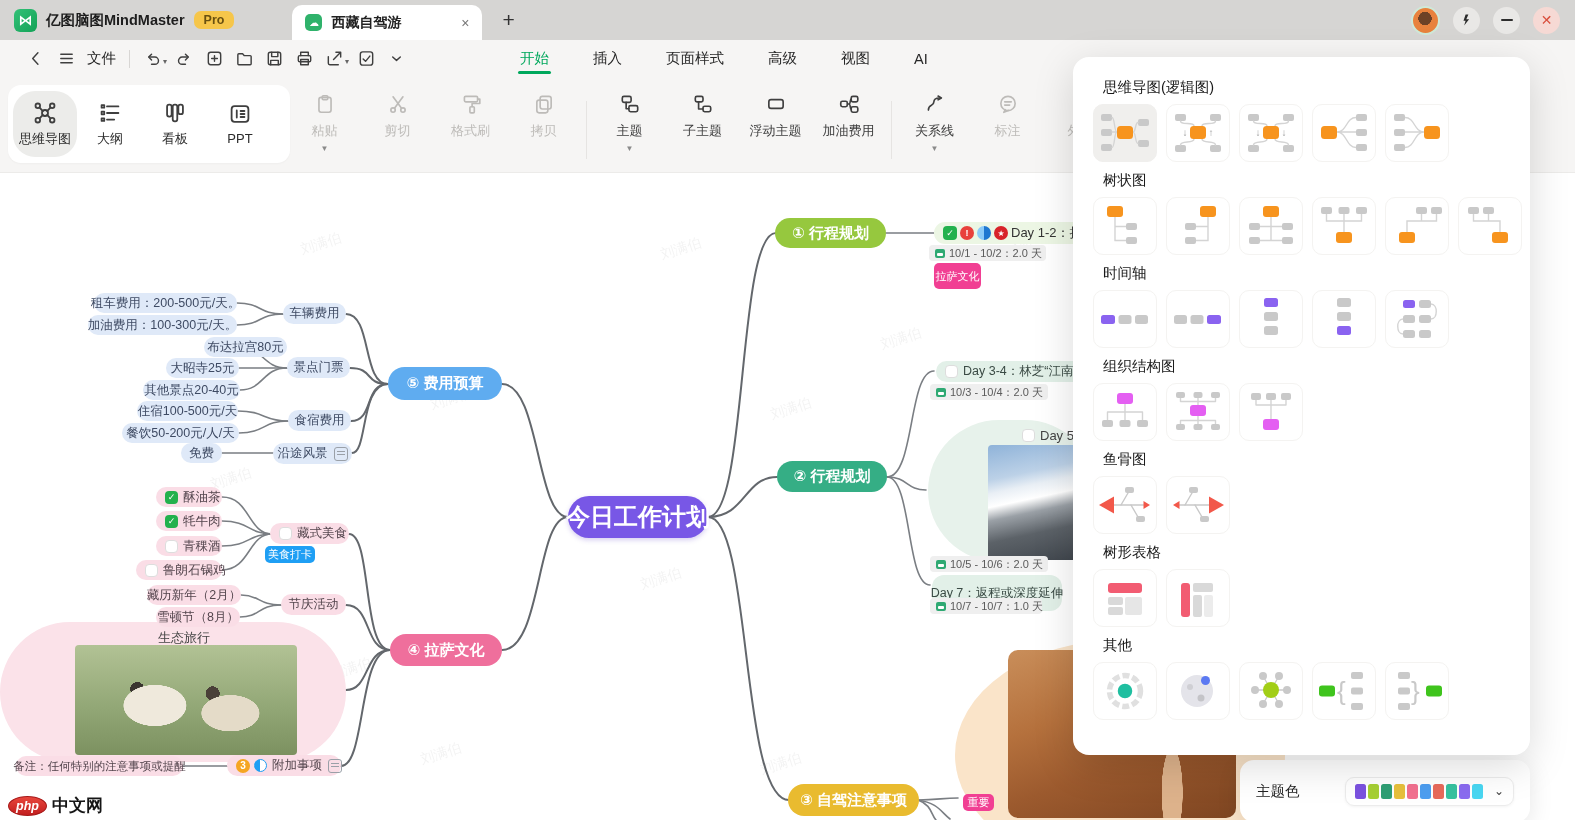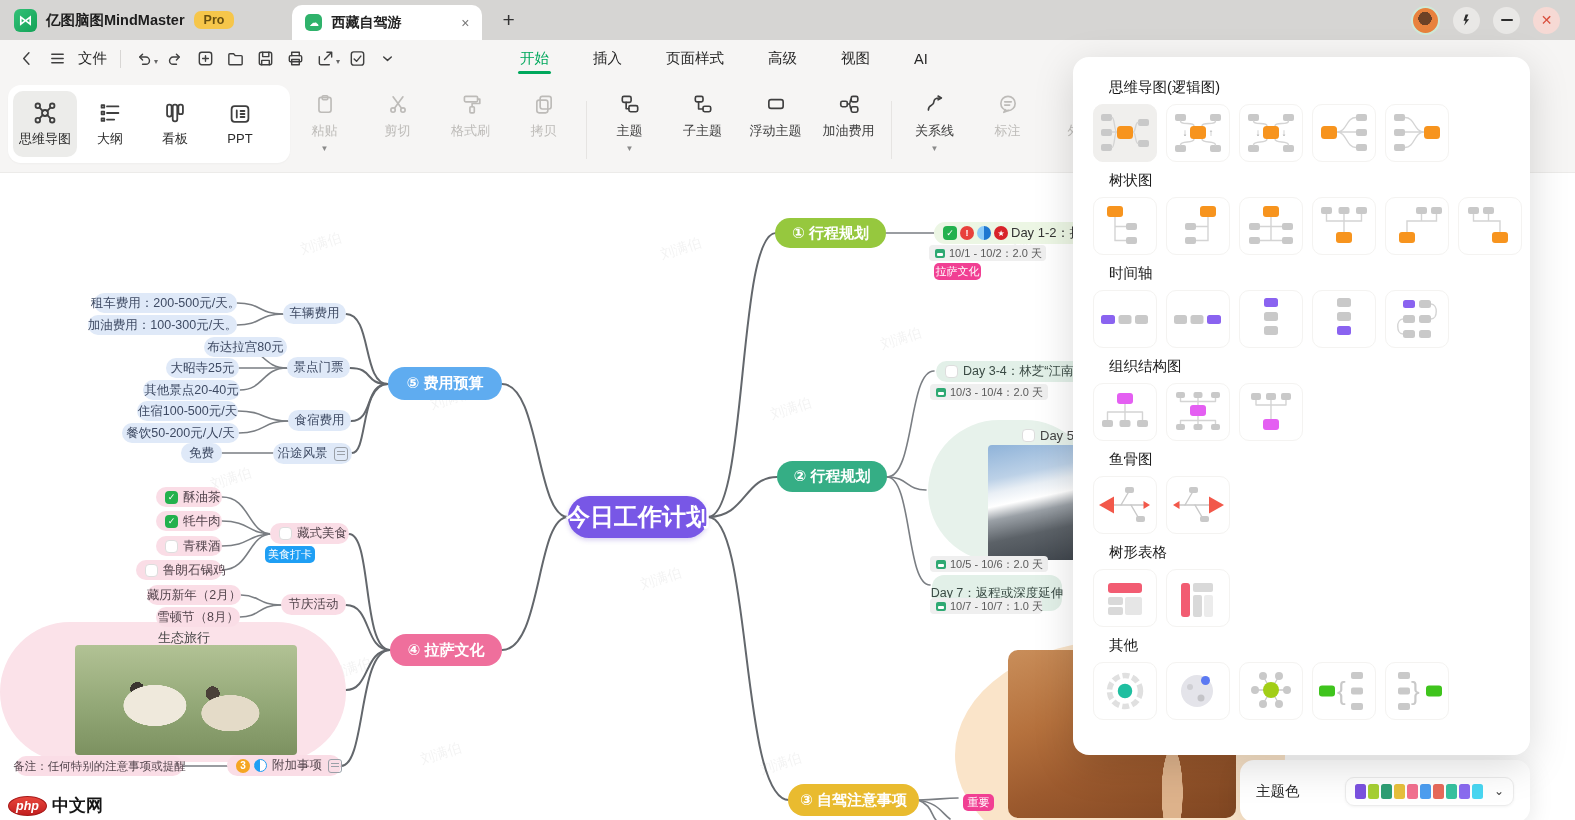--- a/index.html
+++ b/index.html
@@ -21,36 +21,36 @@
 .tab-add{font-size:21px;color:#333;margin-left:20px;cursor:pointer;font-weight:300}
 .tb-right{margin-left:auto;display:flex;align-items:center;gap:13px;padding-right:15px}
 .avatar{width:25px;height:25px;border-radius:50%;border:2px solid #cfe9d8;
   background:radial-gradient(circle at 48% 42%, #6d4226 0 34%, #E8823C 35% 100%)}
 .circle-btn{width:27px;height:27px;border-radius:50%;background:#E9E8E6;display:flex;align-items:center;
   justify-content:center;color:#222;cursor:pointer}
 .circle-btn.close{background:#F6D9D4;color:#D94F3D;font-weight:bold;font-size:14px}
 .minus-g{width:12px;height:2.4px;background:#2d2d2d;border-radius:2px}
 
 .quickbar{position:absolute;left:0;top:40px;right:0;height:37px;background:#F6F5F4;z-index:9;
-  display:flex;align-items:center;padding:0 12px}
+  display:flex;align-items:center;padding:0 21px}
 .qb-ic{width:26px;height:24px;display:flex;align-items:center;justify-content:center;margin:0 2px;cursor:pointer}
 .qb-file{font-size:14.5px;color:#1f1f1f;margin:0 6px;cursor:pointer}
 .qb-sep{width:1px;height:18px;background:#d8d6d4;margin:0 7px}
 .qb-caret{font-size:8px;color:#666;margin:6px 2px 0 -4px}
 .menu-tabs{position:absolute;left:518px;top:40px;height:37px;display:flex;gap:40px;align-items:center;z-index:9}
 .mtab{font-size:14.5px;color:#272727;cursor:pointer;position:relative;padding:6px 2px}
 .mtab.active{color:#00A85C;font-weight:400}
 .mtab.active::after{content:"";position:absolute;left:0;right:0;bottom:0;height:3px;border-radius:2px;background:#00A85C}
 .topright-actions{position:absolute;left:1253px;top:40px;height:37px;display:flex;gap:32px;align-items:center;z-index:5;color:#4a4a4a}
 .tr-item{display:flex;gap:5px;align-items:center;font-size:13.5px}
 
 .ribbon{position:absolute;left:0;top:77px;right:0;height:95px;background:#F6F5F4;z-index:8;border-bottom:1px solid #ECEBE9}
 .view-card{position:absolute;left:8px;top:8px;width:272px;height:78px;background:#fff;border-radius:13px;
   display:flex;align-items:center;padding:0 5px;gap:1px;box-shadow:0 1px 2px rgba(0,0,0,.03)}
-.view-item{width:64px;height:66px;border-radius:10px;display:flex;flex-direction:column;align-items:center;
+.view-item{width:64px;height:66px;border-radius:22px;display:flex;flex-direction:column;align-items:center;
   justify-content:center;gap:5px;font-size:13px;color:#2b2b2b;cursor:pointer}
 .view-item.sel{background:#ECECEA}
 .ribbon-items{position:absolute;left:288px;top:8px;height:80px;display:flex;align-items:center}
 .rb-item{width:73px;height:78px;display:flex;flex-direction:column;align-items:center;padding-top:13px;
   gap:7px;font-size:13px;color:#3d3d3d;cursor:pointer}
 .rb-item.disabled{color:#BDBBB8}
 .rb-item.disabled svg path,.rb-item.disabled svg rect,.rb-item.disabled svg circle{stroke:#BDBBB8}
 .rb-caret{font-size:8px;color:#8a8a8a;line-height:4px}
 .rb-sep{width:1px;height:58px;background:#E6E4E2;margin:10px 6px 0}
 
@@ -100,21 +100,21 @@
   linear-gradient(180deg,#b2c295 0%,#93a877 55%,#7c9160 100%)}
 .img-mtn{background:
   linear-gradient(168deg,#8FB3D9 0%,#BCD1E7 26%,#E9EFF5 36%,#FFFFFF 46%,#9aa0a6 56%,#5c6268 72%,#3e444b 100%)}
 .img-desert{background:
   radial-gradient(ellipse 26px 110px at 72% 85%, #DDB28B 0 40%, rgba(0,0,0,0) 41%),
   linear-gradient(160deg,#C98E5A 0%,#B5713D 35%,#9C5A2E 62%,#7E4521 100%)}
 .desert-ellipse{position:absolute;z-index:2;background:#FAE4C9;border-radius:50%}
 
 .panel{position:absolute;left:1073px;top:57px;width:457px;height:698px;background:#fff;border-radius:16px;
   box-shadow:0 10px 40px rgba(0,0,0,.15);z-index:12;padding:12px 0 0 20px;box-sizing:border-box}
-.sec-title{font-size:14.5px;color:#191919;margin:9px 16px 7px}
+.sec-title{font-size:14.5px;color:#191919;margin:9px 10px 7px}
 .sec-row{display:flex;gap:9px;flex-wrap:wrap}
 .thumb{width:62px;height:56px;border-radius:10px;background:#fff;border:1px solid #F4F3F1;cursor:pointer;
   display:flex;align-items:center;justify-content:center}
 .thumb.sel{background:#F0EFED;border-color:#F0EFED}
 
 .themebar{position:absolute;left:1240px;top:760px;width:290px;height:62px;background:#fff;border-radius:14px;
   z-index:11;display:flex;align-items:center;padding:0 16px;box-sizing:border-box;box-shadow:0 6px 24px rgba(0,0,0,.10)}
 .theme-label{font-size:14.5px;color:#222}
 .swatch-box{margin-left:auto;border:1px solid #ECECEC;border-radius:9px;padding:6px 9px;display:flex;gap:2px;
   align-items:center;box-shadow:0 1px 3px rgba(0,0,0,.05);cursor:pointer}
@@ -476,21 +476,21 @@
         <span class="note-ic"></span>
       </div>
       <div class="node pill lgreen" style="left:934px;top:222px;width:200px;height:22px;justify-content:flex-start;font-size:13px">
         <span class="ic14 sq">✓</span>
         <span class="ic14 excl">!</span>
         <span class="ic14 pie"></span>
         <span class="ic14 star">★</span>
         <span>Day 1-2：拉萨</span>
       </div>
       <div class="node datetag" style="left:929px;top:245px;width:117px;height:16px;"><span class="cal"></span>10/1 - 10/2：2.0 天</div>
-      <div class="node tagc pinktag" style="left:934px;top:263px;width:47px;height:17px;">拉萨文化</div>
+      <div class="node tagc pinktag" style="left:934px;top:263px;width:47px;height:26px;">拉萨文化</div>
       <div class="node pill green" style="left:936px;top:361px;width:152px;height:21px;justify-content:flex-start"><span class="cbx off"></span>Day 3-4：林芝“江南风光”</div>
       <div class="node datetag" style="left:930px;top:384px;width:118px;height:16px;"><span class="cal"></span>10/3 - 10/4：2.0 天</div>
       <div class="blob blob-day5" style="left:928px;top:420px;width:168px;height:142px;"></div>
         <div class="blob-label" style="left:1022px;top:428px;display:flex;align-items:center"><span class="cbx off"></span>Day 5-</div>
         <div class="photo img-mtn" style="left:988px;top:445px;width:102px;height:115px"></div>
       <div class="node datetag" style="left:930px;top:556px;width:118px;height:16px;"><span class="cal"></span>10/5 - 10/6：2.0 天</div>
       <div class="node pill green" style="left:932px;top:575px;width:130px;height:36px;">Day 7：返程或深度延伸</div>
       <div class="node datetag" style="left:930px;top:598px;width:112px;height:16px;"><span class="cal"></span>10/7 - 10/7：1.0 天</div>
       <div class="node tagc pinktag" style="left:963px;top:794px;width:31px;height:17px;">重要</div>
     </div>

